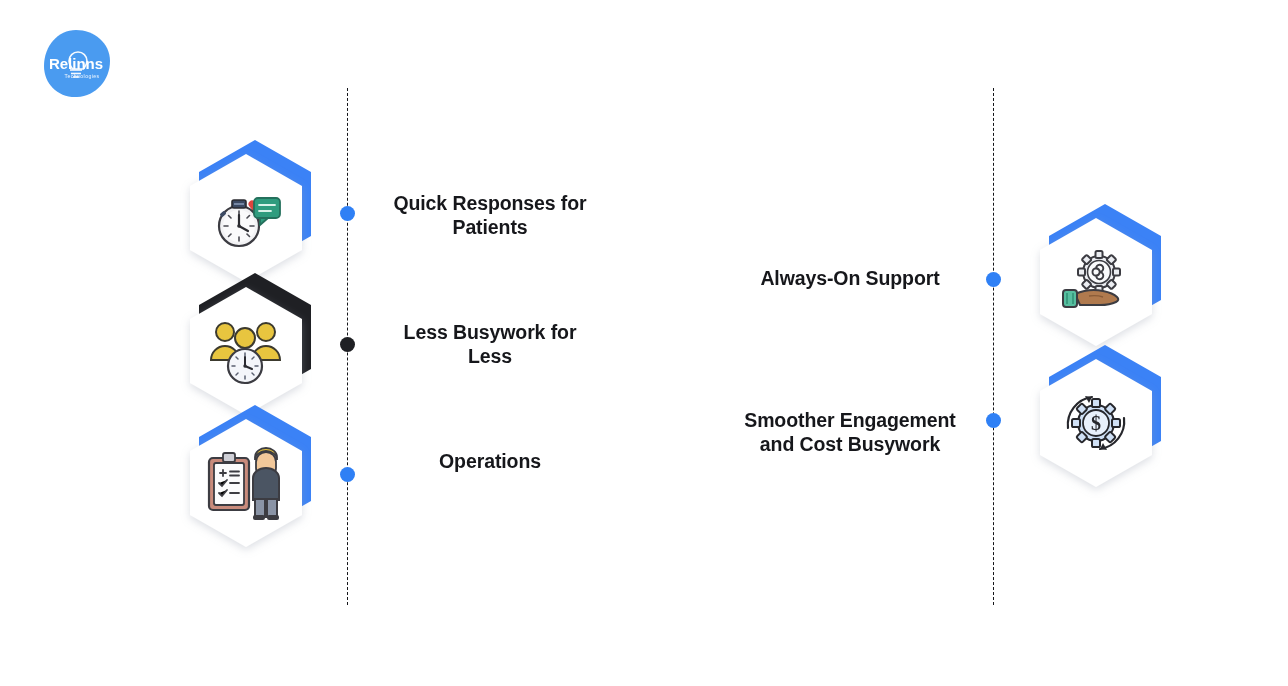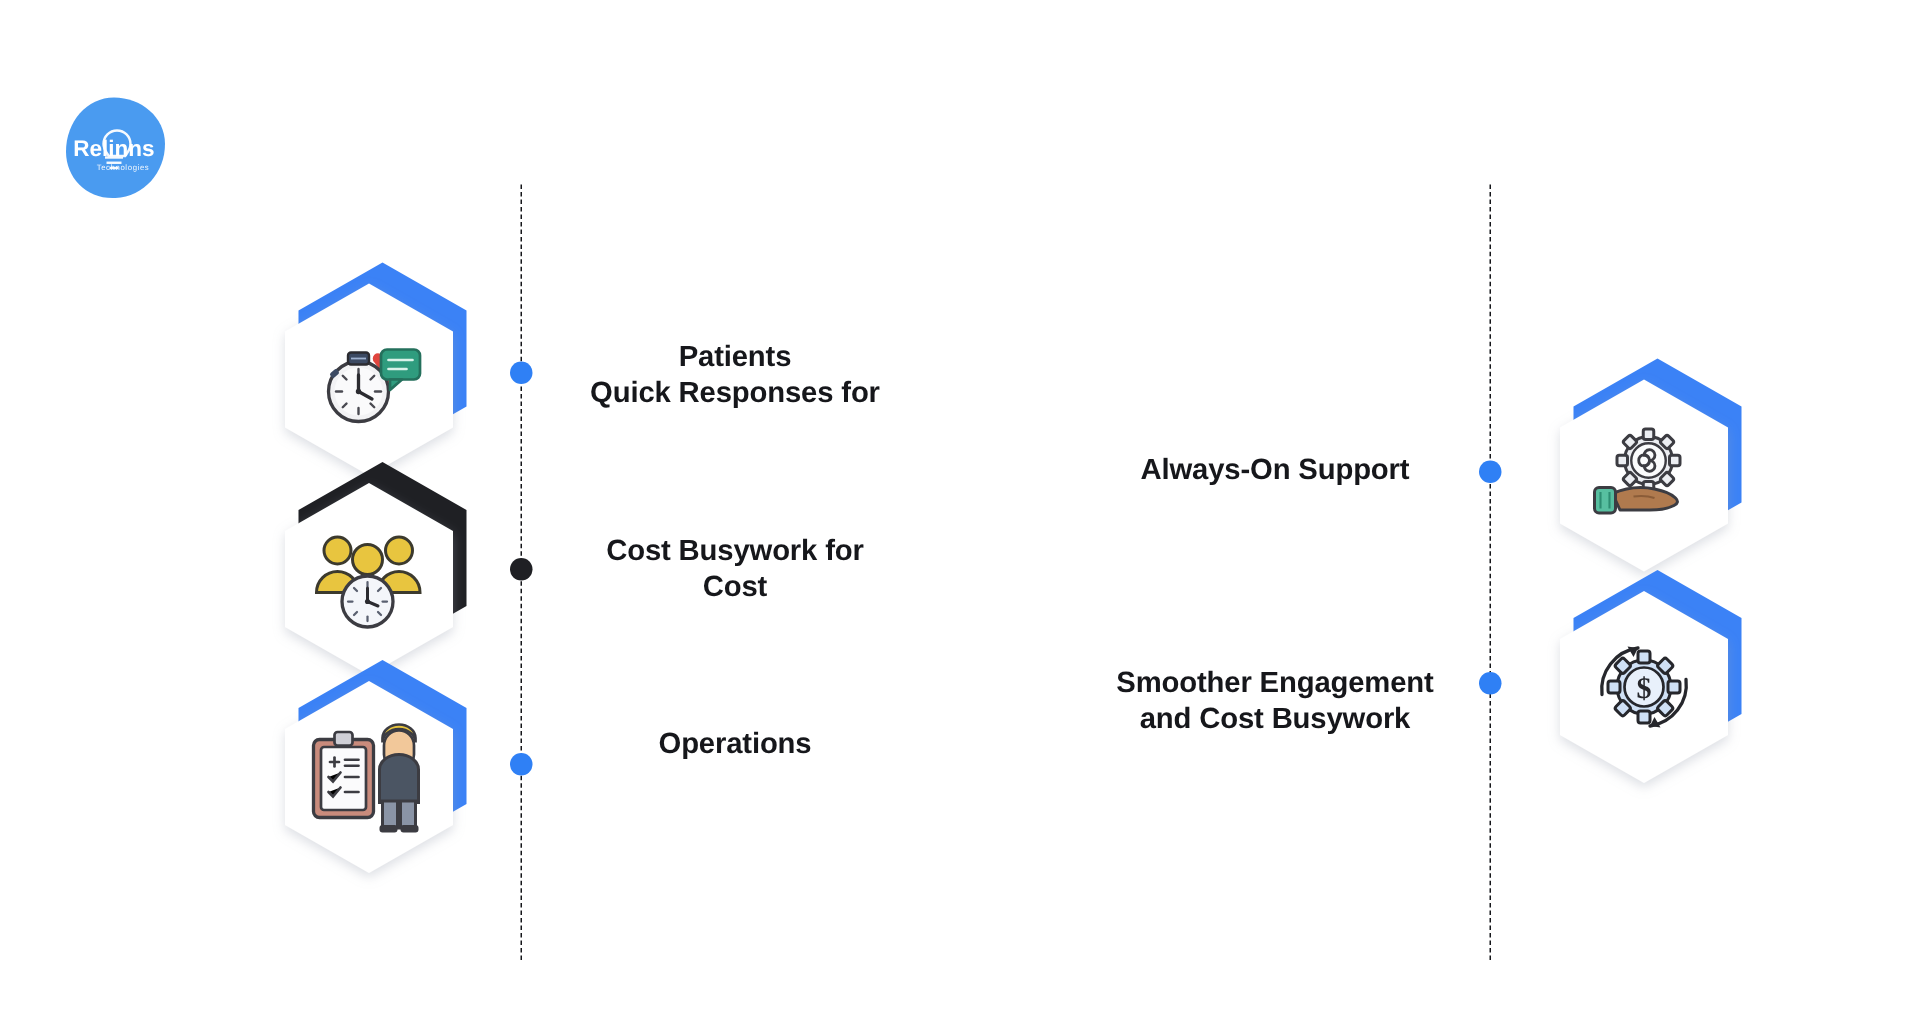--- a/index.html
+++ b/index.html
@@ -1,21 +1,21 @@
 <!DOCTYPE html>
 <html><head>
 <meta charset="utf-8">
 <style>
   html,body{margin:0;padding:0;}
   body{
     width:1288px;height:686px;background:#ffffff;
     font-family:"Liberation Sans","DejaVu Sans",sans-serif;
     overflow:hidden;position:relative;
   }
-  .canvas{position:absolute;inset:0;margin-top:35px;}
+  .canvas{position:absolute;inset:0;}
 
   
   .logo{position:absolute;left:42px;top:28px;width:70px;height:72px;}
   .logo svg{display:block;}
 
   
   .timeline{
     position:absolute;width:0;
     border-left:1.6px dashed #15161a;
   }
@@ -283,27 +283,27 @@
             </g>
           </g>
           <circle cx="0" cy="0" r="13" fill="#e8f0fb" stroke="#26272c" stroke-width="1.8"></circle>
           <text x="0" y="7" text-anchor="middle" font-family="Liberation Serif, serif" font-size="20" font-weight="700" fill="#26272c">$</text>
         </g>
       </svg>
     </div>
   </div>
 
   <div class="label lbl-left" style="top:191px;">
+    <div>Quick Responses for</div>
     <div>Patients</div>
-    <div>Quick Responses for</div>
   </div>
 
   <div class="label lbl-left" style="top:320px;">
-    <div>Cost Busywork for</div>
-    <div>Cost</div>
+    <div>Less Busywork for</div>
+    <div>Less</div>
   </div>
 
   <div class="label lbl-left" style="top:449px;">
     <div>Operations</div>
   </div>
 
   <div class="label lbl-right" style="top:266px;">
     <div>Always-On Support</div>
   </div>
 

